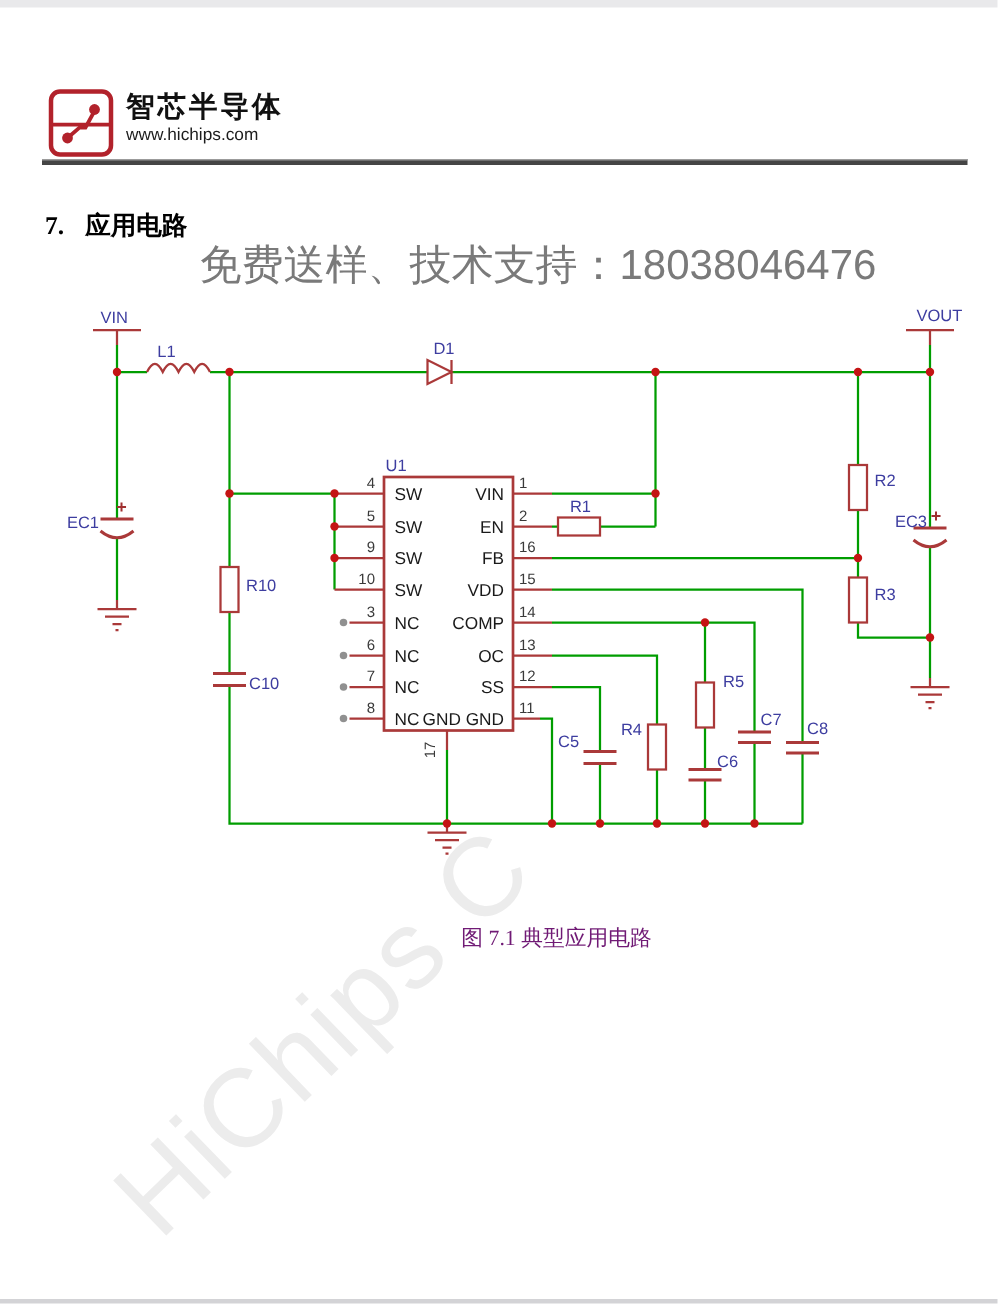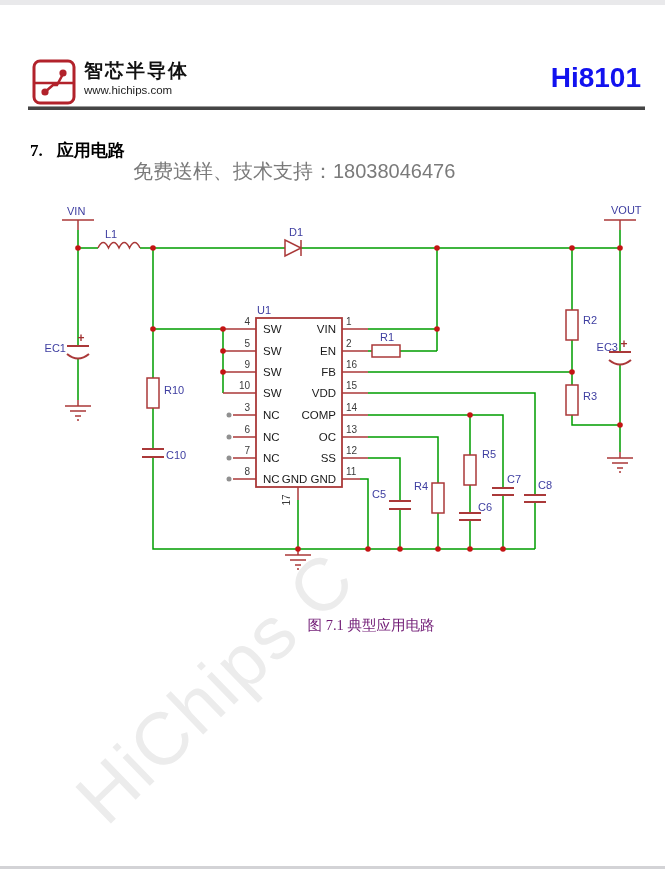--- a/index.html
+++ b/index.html
@@ -10,21 +10,21 @@
   .logo-icon{position:absolute;left:32px;top:59px;width:44px;height:46px;}
   .brand-name{position:absolute;left:84px;top:58px;font-size:19px;font-weight:bold;color:#111;
               letter-spacing:2px;}
   .brand-url{position:absolute;left:84px;top:84px;font-size:11.5px;font-weight:normal;color:#1c1c1c;}
   .part-number{position:absolute;right:24px;top:62px;font-size:28px;font-weight:bold;color:#1212EF;}
   .divider{position:absolute;left:28px;top:106px;width:617px;height:3px;background:#454545;
            border-top:1px solid #9b9b9b;}
   .section-heading{position:absolute;left:30px;top:139px;font-family:"Liberation Serif",serif;
                    font-size:17px;font-weight:bold;color:#000;}
   .section-heading .num{margin-right:14px;}
-  .promo{position:absolute;left:133px;top:158px;font-size:20px;color:#7a7a7a;white-space:nowrap;}
+  .promo{position:absolute;left:133px;top:158px;font-size:28px;color:#7a7a7a;white-space:nowrap;}
   .caption{position:absolute;left:347px;top:616px;transform:translateX(-50%);
            font-family:"Liberation Serif",serif;font-size:14.5px;color:#701a75;white-space:nowrap;margin-left:24px;}
   .watermark{position:absolute;left:15px;top:645px;width:400px;text-align:center;
              transform:rotate(-44deg);font-size:74px;letter-spacing:2px;color:#ECECEC;
              white-space:nowrap;z-index:1;font-family:"Liberation Sans",sans-serif;}
   .schematic{position:absolute;left:0;top:0;z-index:2;}
   .hdr{z-index:3;}
   
   .ref{fill:#3D3DA0;font:11px "Liberation Sans",sans-serif;}
   .port-label{fill:#3D3DA0;font:11px "Liberation Sans",sans-serif;}
@@ -47,21 +47,20 @@
 
   <svg class="logo-icon hdr" viewBox="0 0 44 46">
     <rect x="2" y="2" width="40" height="42" rx="6" fill="none" stroke="#B2222B" stroke-width="3"></rect>
     <line x1="2" y1="24" x2="42" y2="24" stroke="#B2222B" stroke-width="2.5"></line>
     <path d="M13,33 L21,26 H25 L31,15" fill="none" stroke="#B2222B" stroke-width="2.5"></path>
     <circle cx="13" cy="33" r="3.6" fill="#B2222B"></circle>
     <circle cx="31" cy="14" r="3.6" fill="#B2222B"></circle>
   </svg>
   <div class="brand-name hdr">智芯半导体</div>
   <div class="brand-url hdr">www.hichips.com</div>
-  <div class="part-number hdr">Hi8101</div>
   <div class="divider hdr"></div>
 
   <div class="section-heading hdr">
     <span class="num">7.</span><span>应用电路</span>
   </div>
   <div class="promo hdr">免费送样、技术支持：18038046476</div>
 
   <div class="watermark">HiChips C</div>
 
   <svg class="schematic" width="670" height="870" viewBox="0 0 670 870">

